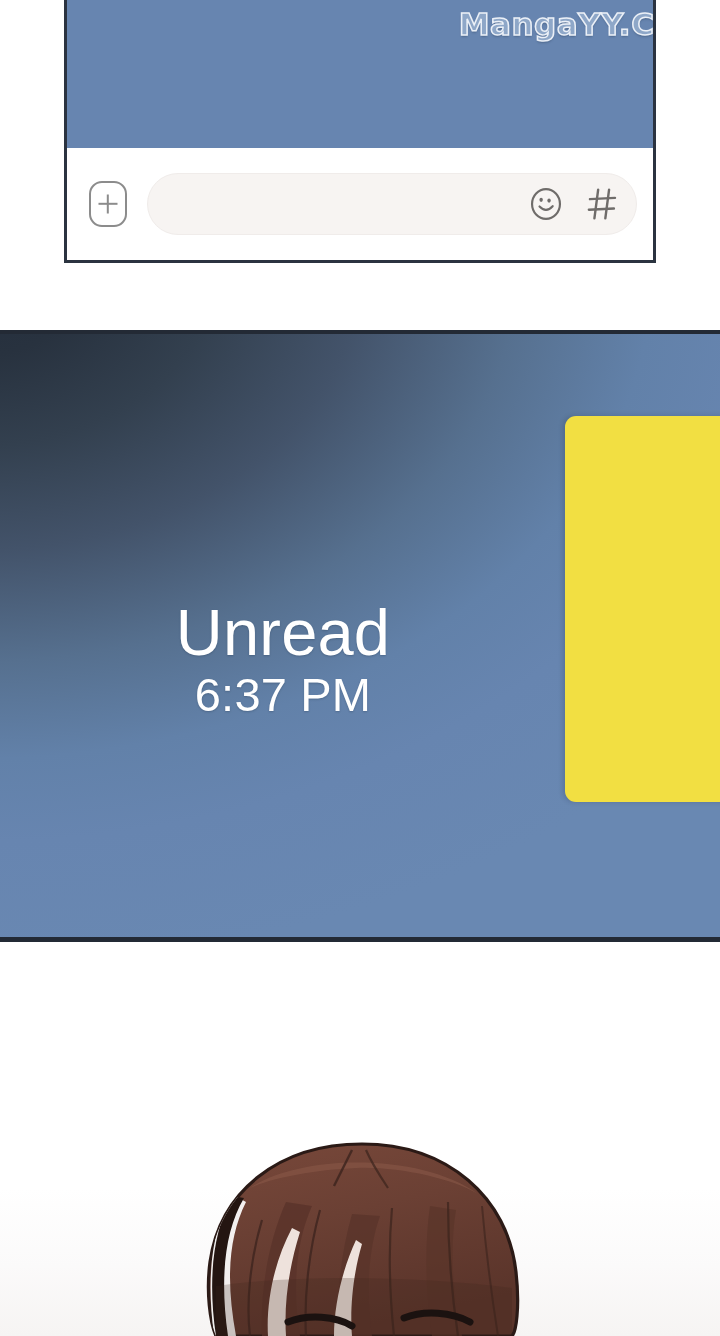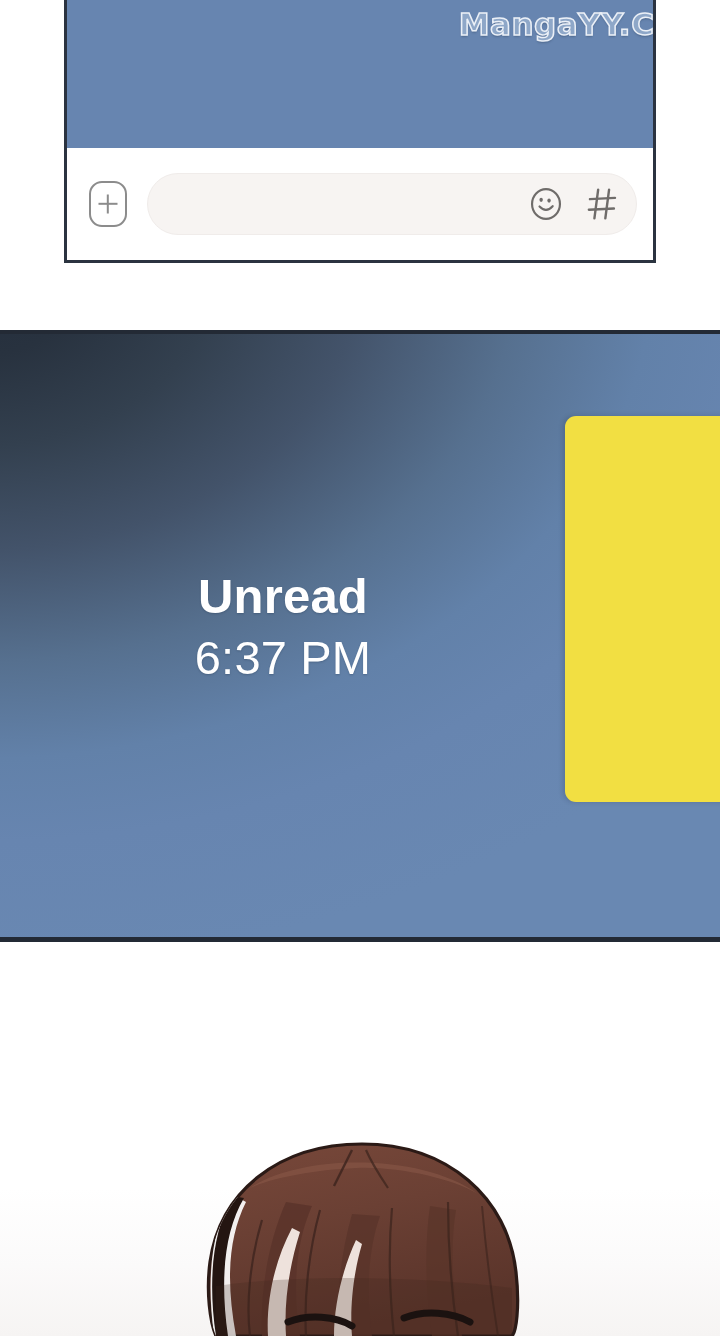--- a/index.html
+++ b/index.html
@@ -167,29 +167,30 @@
     top:236px;
     width:566px;
     text-align:center;
     color:#ffffff;
     line-height:1.08;
     text-shadow:0 1px 2px rgba(30,45,70,.28);
     z-index:3;
   }
   .screen-caption .line1 {
     display:block;
-    font-size:49px;
-    font-weight:700;
+    font-size:65px;
+    font-weight:400;
     letter-spacing:0.2px;
+    margin-top:28px;
   }
   .screen-caption .line2 {
     display:block;
     font-size:47px;
     font-weight:400;
-    margin-top:10px;
+    margin-top:2px;
     letter-spacing:0.2px;
   }
 
   
   .panel-character {
     position:absolute;
     left:0;
     top:947px;
     width:720px;
     height:389px;

